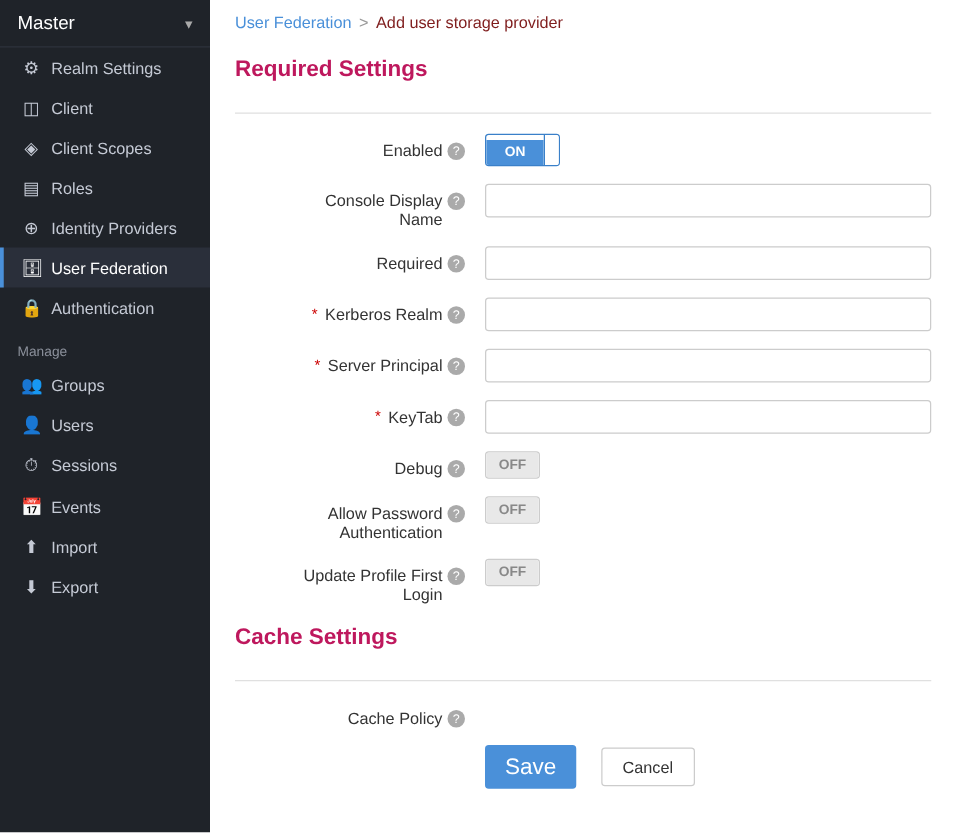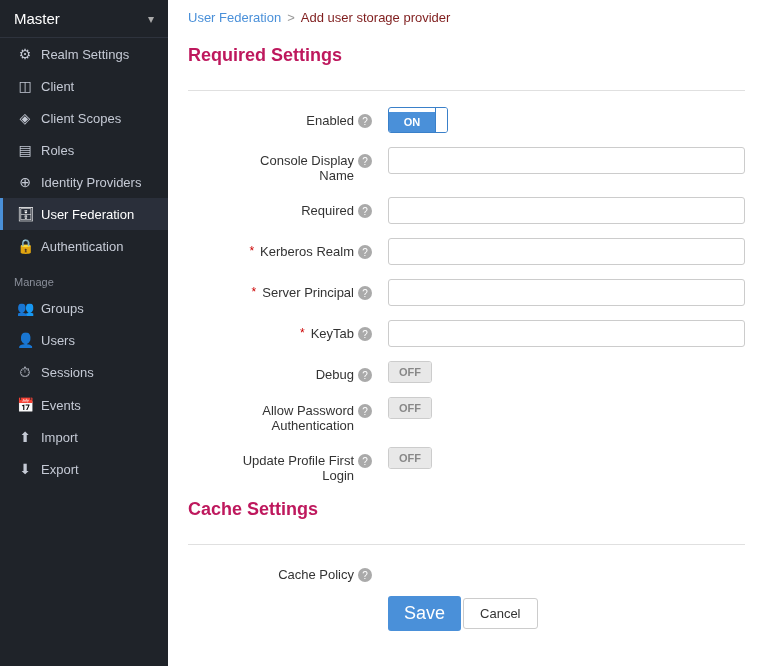--- a/index.html
+++ b/index.html
@@ -201,21 +201,21 @@
       cursor: pointer;
     }
     .btn-default {
       background: #fff;
       color: #333;
       border: 1px solid #ccc;
       padding: 7px 16px;
       border-radius: 3px;
       font-size: 13px;
       cursor: pointer;
-      margin-left: 2px;
+      margin-left: 20px;
     }
 
     
     .section-divider {
       border: none;
       border-top: 1px solid #e0e0e0;
       margin: 10px 0 16px 0;
     }
 
     .form-actions {

